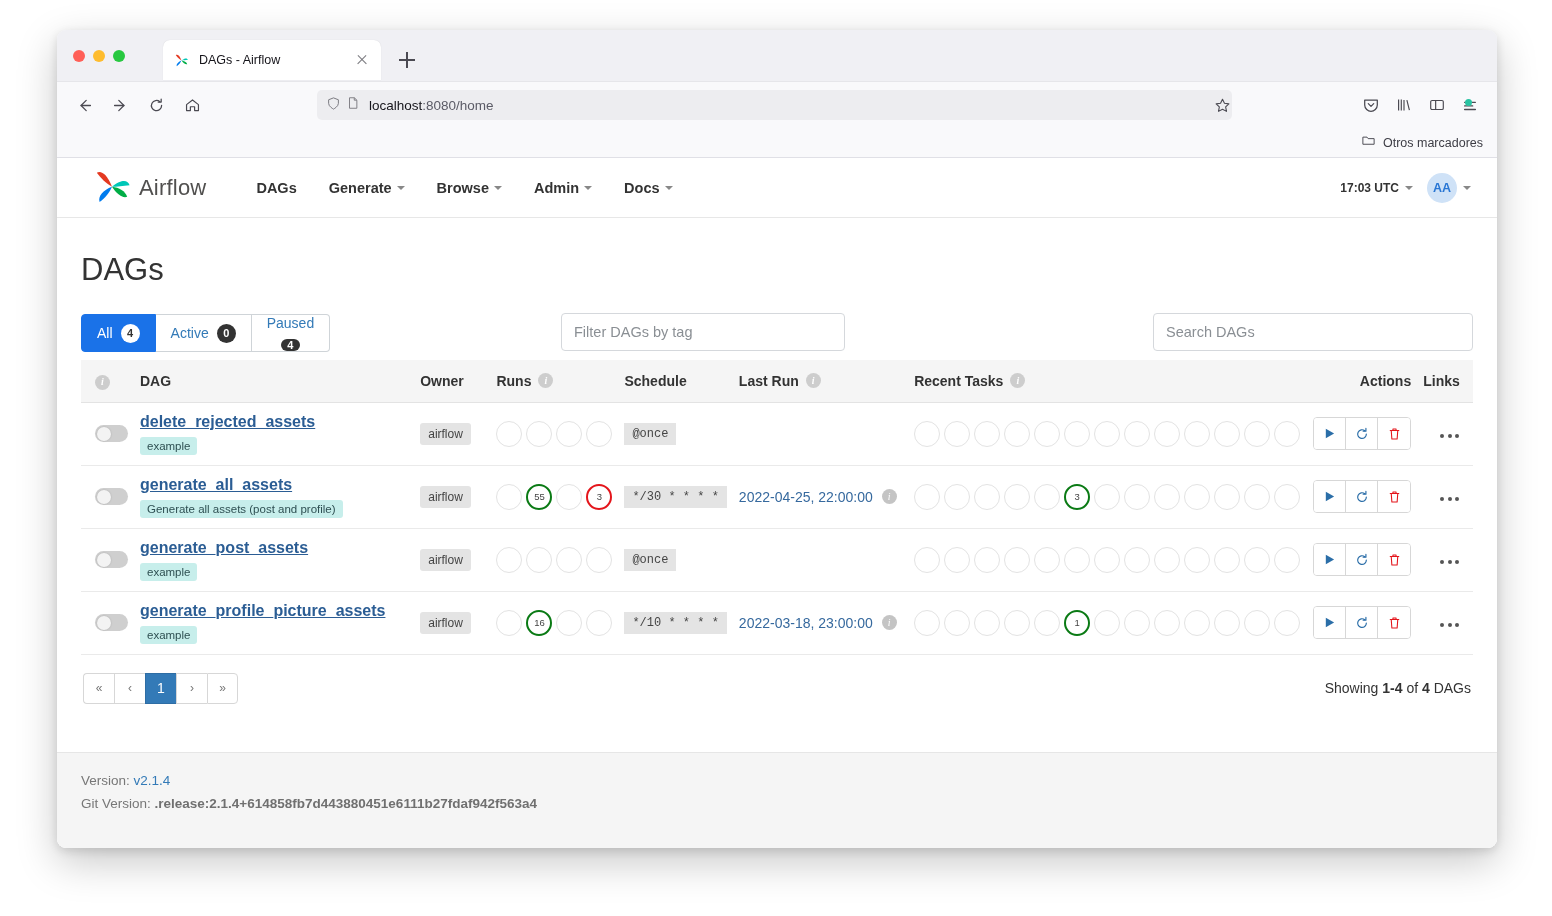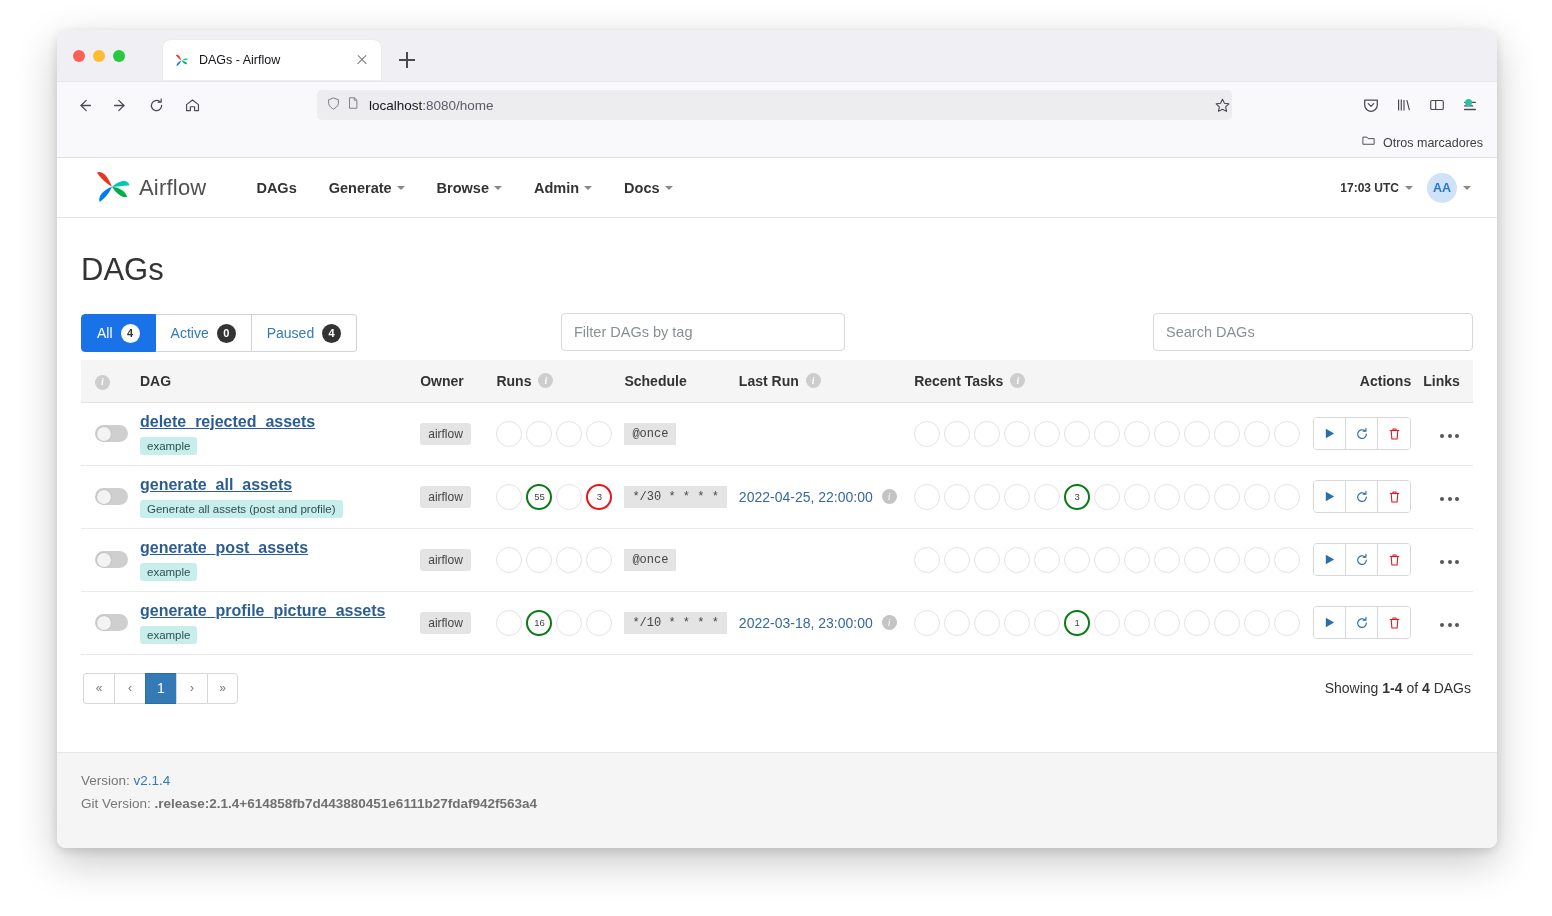--- a/index.html
+++ b/index.html
@@ -185,21 +185,21 @@
   .btn-group { display: flex; }
   .fbtn {
     height: 38px;
     padding: 0 15px;
     display: flex; align-items: center; gap: 8px;
     border: 1px solid #cfd4d8;
     background: #fff;
     font-size: 14px; color: #337ab7; text-align: center;
   }
   .fbtn:first-child { border-radius: 4px 0 0 4px; }
-  .fbtn:last-child { border-radius: 0 4px 4px 0; border-left: none; }
+  .fbtn:last-child { border-radius: 0 4px 4px 0; border-left: none; flex-direction: column; }
   .fbtn + .fbtn { border-left: none; }
   .fbtn.active {
     background: #1a72e8; border-color: #1a72e8; color: #fff;
   }
   .badge {
     min-width: 19px; height: 19px; padding: 0 5px;
     border-radius: 10px;
     background: #333; color: #fff;
     font-size: 11px; font-weight: bold;
     display: flex; align-items: center; justify-content: center;

